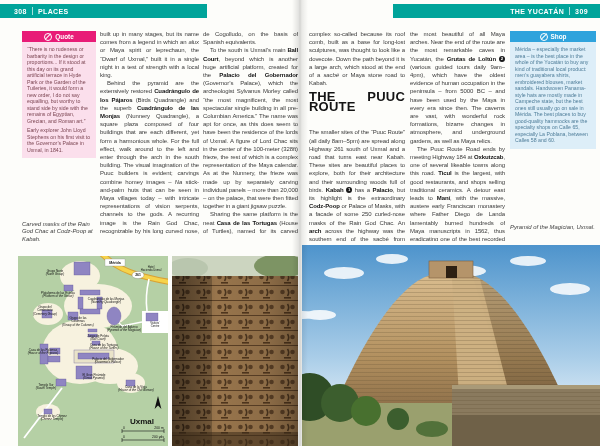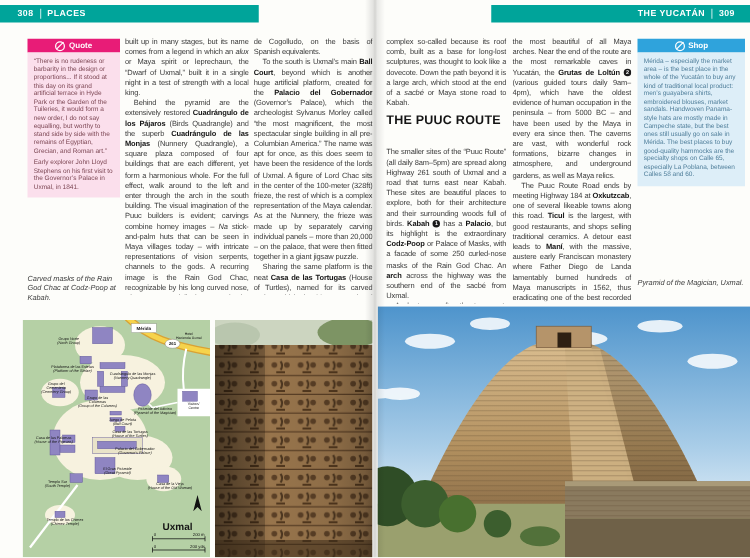--- a/index.html
+++ b/index.html
@@ -10,21 +10,21 @@
   .hbar{position:absolute;top:4px;height:14px;background:#00a49a;color:#fff;display:flex;align-items:center;font-size:7px;font-weight:bold;letter-spacing:.4px;}
   .hbar-left{left:0;width:207px;padding-left:14px;box-sizing:border-box;}
   .hbar-right{left:393px;width:207px;justify-content:flex-end;padding-right:12px;box-sizing:border-box;}
   .hdiv{display:inline-block;width:1px;height:8px;background:#fff;opacity:.65;margin:0 5px;}
 
   
   .col{position:absolute;overflow:hidden;color:#3b3b3b;font-size:6px;line-height:8.2px;text-align:justify;letter-spacing:-.1px;}
   .col p{margin:0;}
   .col p + p{text-indent:7px;}
   .col b{color:#141414;}
-  .colhead{font-size:10px;font-weight:bold;color:#141414;letter-spacing:.2px;margin:5px 0 16px 0;line-height:10px;}
+  .colhead{font-size:13px;font-weight:bold;color:#141414;letter-spacing:.2px;margin:5px 0 16px 0;line-height:10px;}
   .mnum{display:inline-block;width:6px;height:6px;border-radius:50%;background:#1a1a1a;color:#fff;font-size:4.4px;line-height:6px;text-align:center;text-indent:0;font-weight:bold;vertical-align:1px;}
 
   
   .sidebox{position:absolute;}
   .sb-head{height:11px;display:flex;align-items:center;justify-content:center;gap:3px;color:#fff;font-size:6.4px;font-weight:bold;}
   .qb .sb-head{background:#e81c77;}
   .shb .sb-head{background:#2fa3dc;}
   .sb-body{padding:4px 5px 5px 5px;font-size:5.2px;line-height:6.5px;}
   .qb .sb-body{background:#fbdfec;color:#7c4653;}
   .shb .sb-body{background:#ddeef8;color:#4e7d99;}

